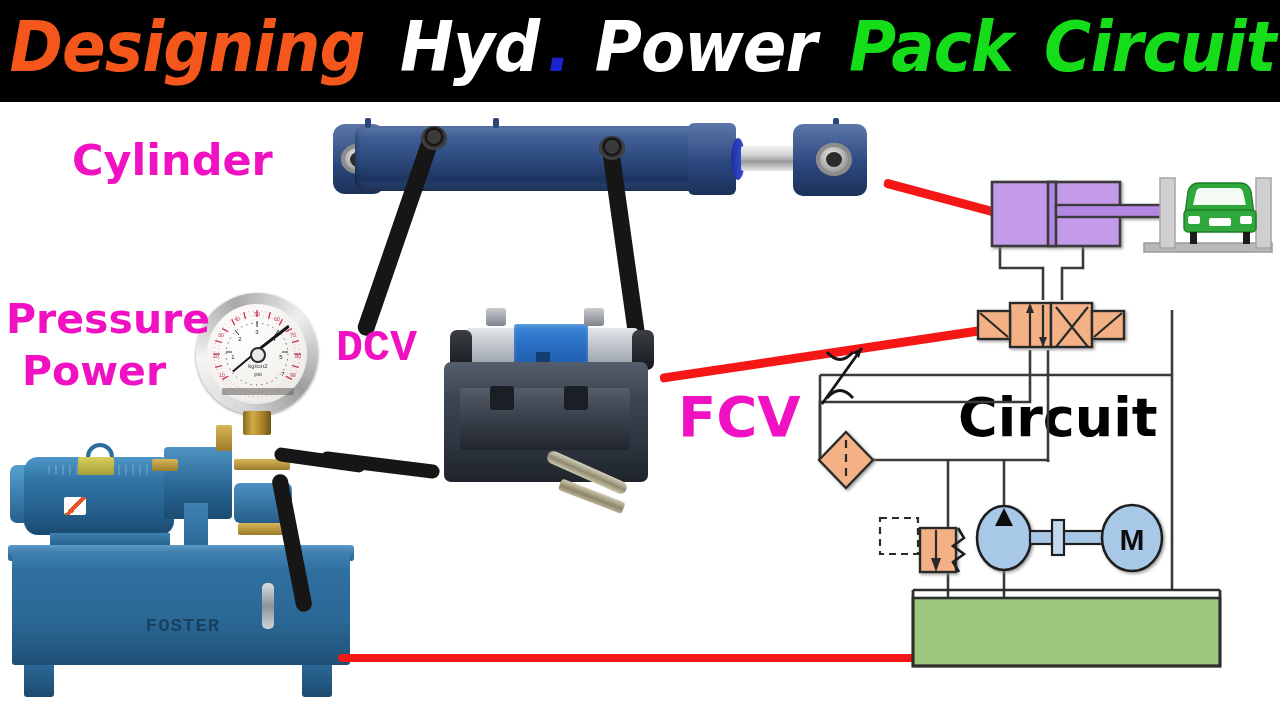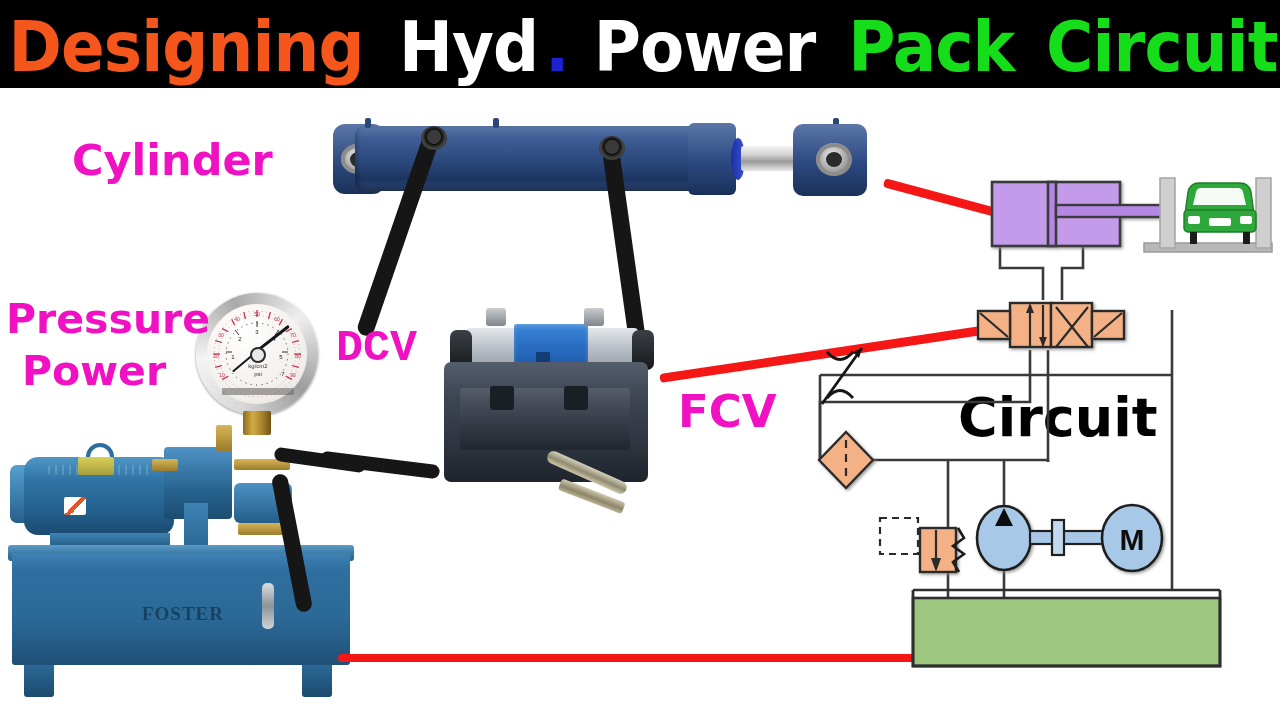--- a/index.html
+++ b/index.html
@@ -1,20 +1,20 @@
 <!DOCTYPE html>
 <html><head>
 <meta charset="utf-8">
 <style>
   html,body{margin:0;padding:0;background:#fff;}
   body{width:1280px;height:720px;overflow:hidden;font-family:"Liberation Sans",sans-serif;}
   #stage{position:relative;width:1280px;height:720px;background:#ffffff;overflow:hidden;}
 
   
-  .titlebar{position:absolute;left:0;top:0;width:1280px;height:88px;background:#000;}
+  .titlebar{position:absolute;left:0;top:0;width:1280px;height:102px;background:#000;font-style:italic;}
   .title-text{position:absolute;left:0;top:-2px;width:1280px;height:97px;
     display:flex;align-items:center;justify-content:center;
     font-family:"DejaVu Sans",sans-serif;font-weight:bold;font-size:70px;
     letter-spacing:-1px;white-space:nowrap;line-height:1;}
   .title-text span{display:inline-block;transform:scaleX(.92);}
   .tw1{color:#f4561c;}
   .tw2{color:#ffffff;margin-left:14px;}
   .tdot{color:#1b22cf;}
   .tw3{color:#ffffff;margin-left:14px;}
   .tw4{color:#16dd19;margin-left:16px;}
@@ -102,22 +102,22 @@
     transform:rotate(21deg);transform-origin:0 50%;border-radius:3px;}
 
   
   .pack{position:absolute;left:6px;top:425px;width:352px;height:290px;}
   .pk-tank{position:absolute;left:6px;top:128px;width:338px;height:112px;border-radius:3px;
     background:linear-gradient(180deg,#3f81b4 0%,#2f6f9f 16%,#2b6896 60%,#1f5076 100%);}
   .pk-lid{position:absolute;left:2px;top:120px;width:346px;height:16px;border-radius:3px;
     background:linear-gradient(180deg,#5c9bc9,#35769f 60%,#27628c);}
   .pk-leg{position:absolute;top:240px;width:30px;height:32px;
     background:linear-gradient(180deg,#2b6896,#1c4a6e);border-radius:0 0 3px 3px;}
-  .pk-brand{position:absolute;left:122px;top:178px;width:110px;height:26px;
-    color:#143b58;font-family:Liberation Serif, serif;font-weight:bold;font-size:19px;
+  .pk-brand{position:absolute;left:122px;top:190px;width:110px;height:26px;
+    color:#143b58;font-family:Liberation Mono, monospace;font-weight:bold;font-size:19px;
     text-align:center;letter-spacing:1px;opacity:.85;}
   .pk-sight{position:absolute;left:256px;top:158px;width:12px;height:46px;border-radius:5px;
     background:linear-gradient(180deg,#d9dde0,#8c949a 50%,#cfd4d8);}
   .pk-motor{position:absolute;left:18px;top:32px;width:150px;height:78px;border-radius:14px;
     background:linear-gradient(180deg,#4f96c8 0%,#2f74a4 30%,#245f8c 70%,#1a4a70 100%);}
   .pk-motor::after{content:"";position:absolute;left:24px;top:8px;right:22px;height:10px;
     background:repeating-linear-gradient(90deg,rgba(255,255,255,.16) 0 2px,transparent 2px 7px);border-radius:3px;}
   .pk-fan{position:absolute;left:4px;top:40px;width:26px;height:58px;border-radius:7px;
     background:linear-gradient(180deg,#55a0d0,#275f8c);}
   .pk-eye{position:absolute;left:80px;top:18px;width:20px;height:20px;border-radius:50%;
@@ -285,21 +285,21 @@
   </div>
 
   <div class="redline" style="left:884px;top:178px;width:142px;height:9px;transform:rotate(15deg);"></div>
   <div class="redline" style="left:660px;top:374px;width:358px;height:9px;transform:rotate(-8.5deg);"></div>
   <div class="redline" style="left:338px;top:654px;width:580px;height:8px;"></div>
 
   <div class="lbl" style="left:72px;top:140px;font-size:43px;">Cylinder</div>
   <div class="lbl" style="left:6px;top:300px;font-size:41px;">Pressure</div>
   <div class="lbl" style="left:22px;top:352px;font-size:41px;">Power</div>
   <div class="lbl" style="left:336px;top:327px;font-size:45px;font-family:Liberation Mono, monospace;">DCV</div>
-  <div class="lbl" style="left:678px;top:390px;font-size:45px;">FCV</div>
+  <div class="lbl" style="left:678px;top:390px;font-size:56px;">FCV</div>
   <div class="lbl black" style="left:958px;top:392px;font-size:54px;">Circuit</div>
 
   <svg class="circuit" viewBox="0 0 1280 720">
     <defs>
       <filter id="sh" x="-25%" y="-25%" width="150%" height="150%">
         <feDropShadow dx="1.5" dy="1.5" stdDeviation="1.4" flood-color="#888" flood-opacity=".85"></feDropShadow>
       </filter>
     </defs>
 
     <g stroke="#3a3a3a" stroke-width="2.6" fill="none">

